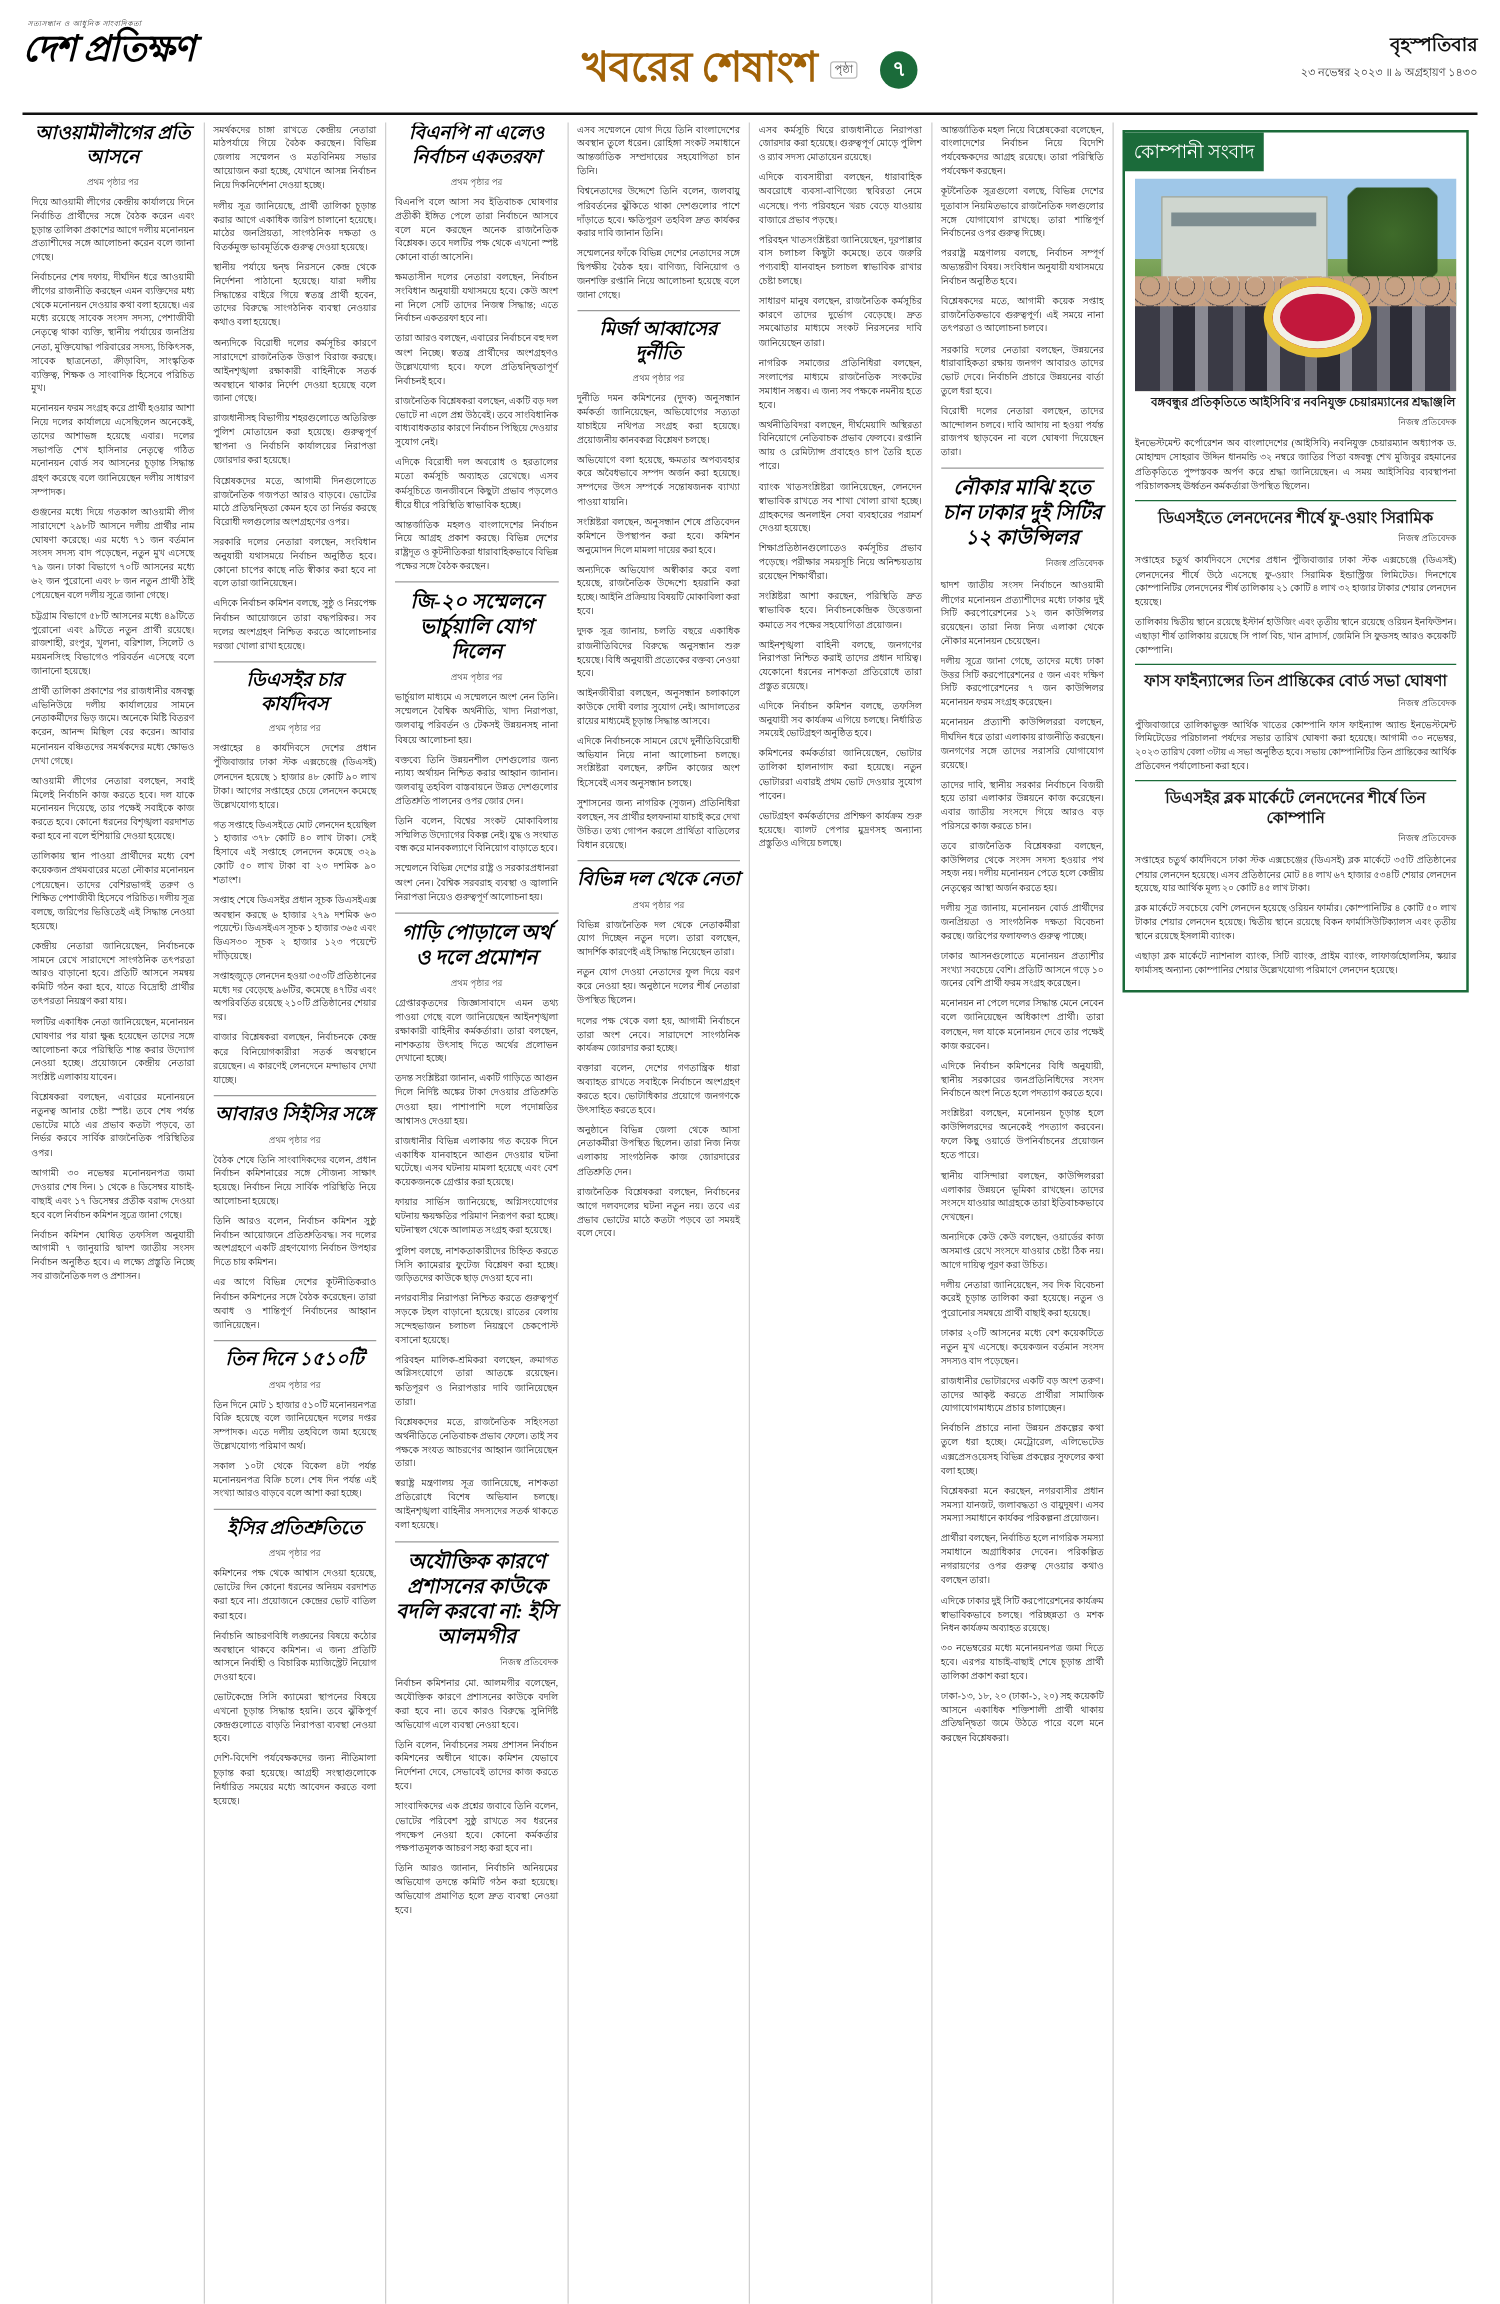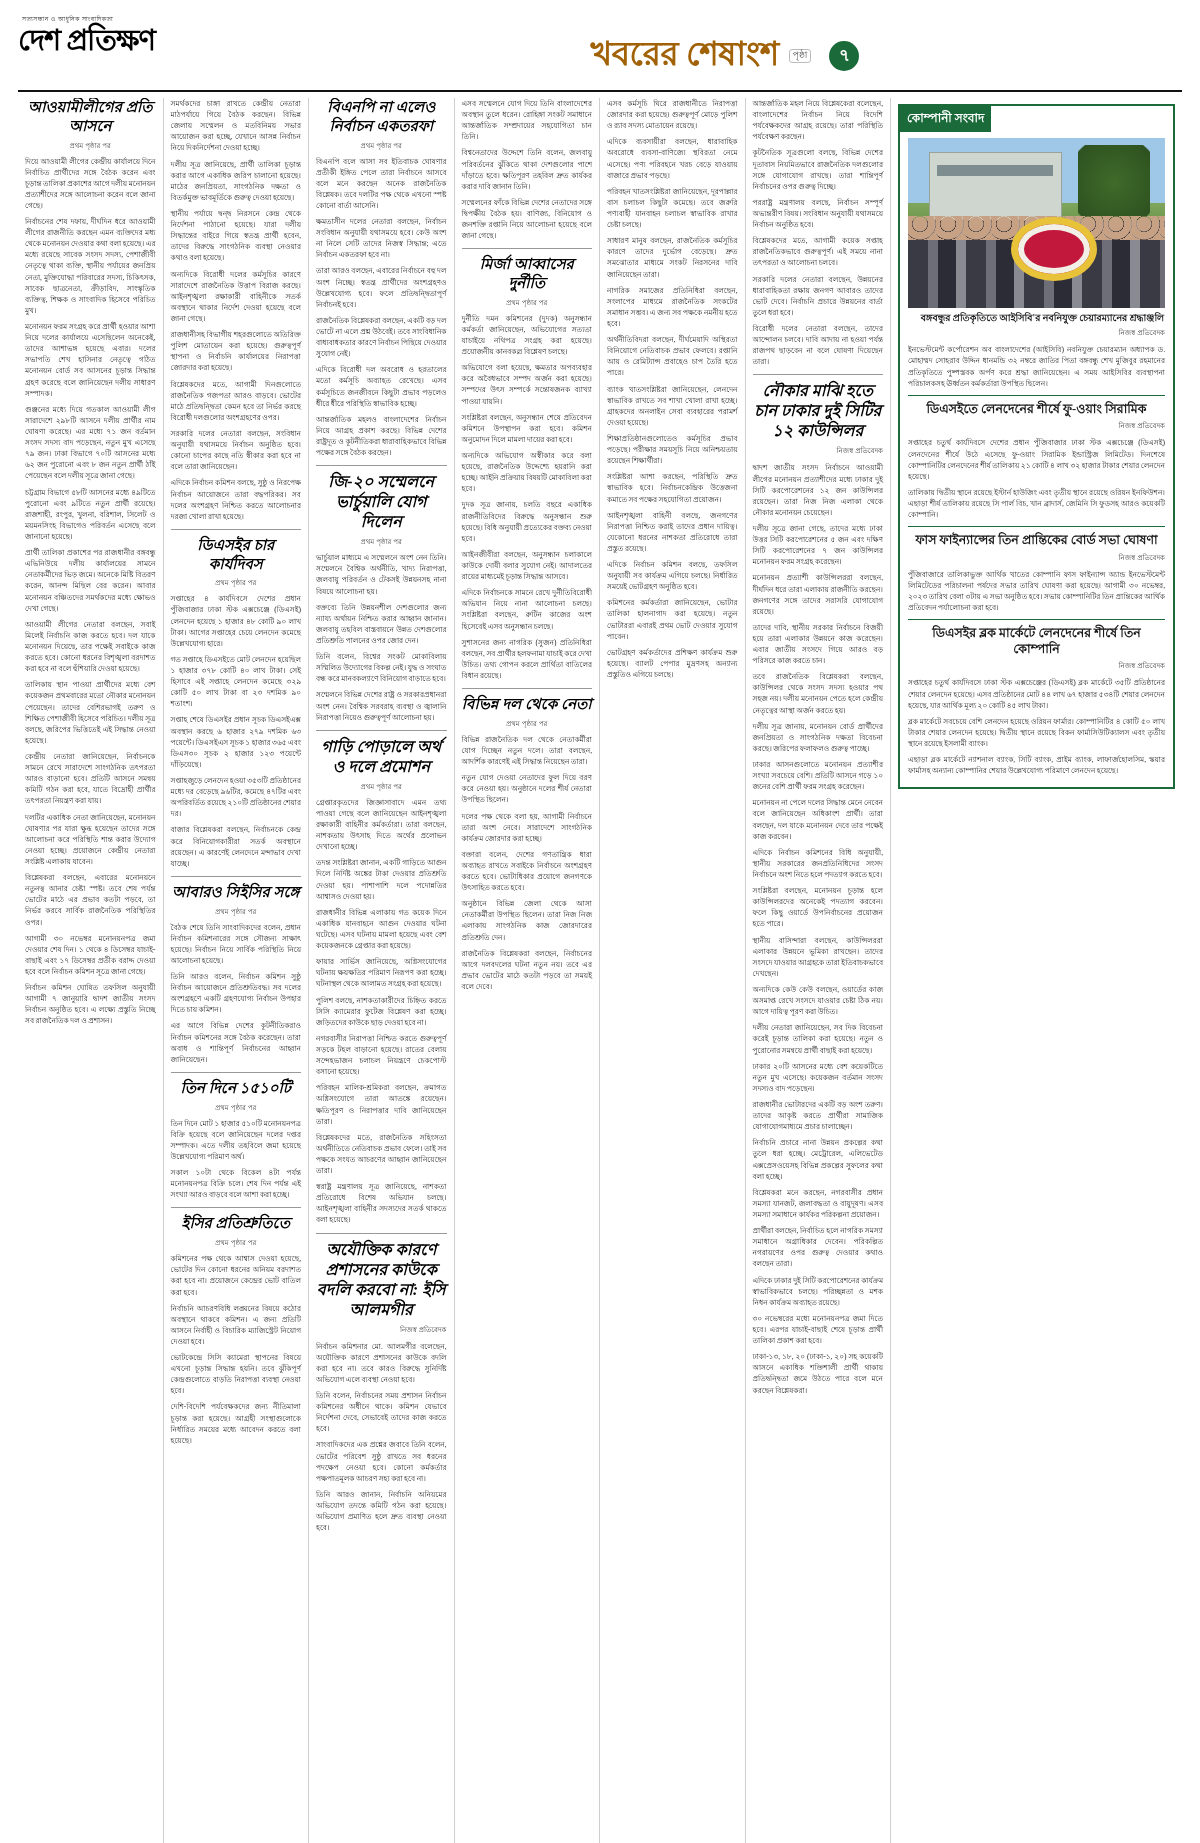--- a/index.html
+++ b/index.html
@@ -23,21 +23,21 @@
 
   
   .masthead {
     display: flex;
     align-items: flex-start;
     justify-content: space-between;
     border-bottom: 2px solid #111;
     padding-bottom: 6px;
     margin-bottom: 6px;
   }
-  .logo-block { width: 250px; }
+  .logo-block { width: 250px; font-style: italic; }
   .logo-tag {
     font-size: 6px; letter-spacing: .5px; color: #333;
     font-family: "Liberation Sans", sans-serif;
     margin-bottom: 1px; padding-left: 4px;
   }
   .logo-name {
     font-size: 29px; font-weight: bold; line-height: 1;
     color: #000; letter-spacing: -1px;
     font-family: "Liberation Serif", serif;
   }
@@ -111,21 +111,21 @@
 
   
   .company-box {
     border: 2px solid #1b6b3a;
     margin-top: 6px;
     padding: 0 0 6px 0;
     background: #fff;
   }
   .company-header {
     background: #1b6b3a; color: #fff;
-    font-size: 12px; font-weight: bold;
+    font-size: 15px; font-weight: normal;
     padding: 3px 7px;
     display: inline-block;
     margin: 0;
   }
   .company-inner { padding: 6px 8px 0 8px; }
   .photo {
     width: 100%; height: 170px;
     background: linear-gradient(#9fc7e8 0%, #9fc7e8 38%, #7fa65c 38%, #5d8a3f 60%, #cfc8b5 60%, #bdb5a2 100%);
     position: relative; overflow: hidden;
     margin-bottom: 4px;
@@ -186,20 +186,24 @@
     <div class="logo-block">
       <div class="logo-tag">সত্যসন্ধান ও আধুনিক সাংবাদিকতা</div>
       <div class="logo-name">দেশ প্রতিক্ষণ</div>
     </div>
     <div class="center-head">
       <div class="section-title">খবরের শেষাংশ</div>
       <div class="page-badge">
         <div class="badge-side">পৃষ্ঠা</div>
         <div class="badge-circle">৭</div>
       </div>
+    </div>
+    <div class="date-block">
+      <div class="date-day">বৃহস্পতিবার</div>
+      <div class="date-full">২৩ নভেম্বর ২০২৩ ॥ ৯ অগ্রহায়ণ ১৪৩০</div>
     </div>
   </div>
 
   <div class="columns" id="columns">
       <div class="col">
         <h2 class="headline">আওয়ামীলীগের প্রতি আসনে</h2>
         <div class="cont">প্রথম পৃষ্ঠার পর</div>
         <p class="body">দিয়ে আওয়ামী লীগের কেন্দ্রীয় কার্যালয়ে দিনে নির্বাচিত প্রার্থীদের সঙ্গে বৈঠক করেন এবং চূড়ান্ত তালিকা প্রকাশের আগে দলীয় মনোনয়ন প্রত্যাশীদের সঙ্গে আলোচনা করেন বলে জানা গেছে।</p>
         <p class="body">নির্বাচনের শেষ দফায়, দীর্ঘদিন ধরে আওয়ামী লীগের রাজনীতি করছেন এমন ব্যক্তিদের মধ্য থেকে মনোনয়ন দেওয়ার কথা বলা হয়েছে। এর মধ্যে রয়েছে সাবেক সংসদ সদস্য, পেশাজীবী নেতৃত্বে থাকা ব্যক্তি, স্থানীয় পর্যায়ের জনপ্রিয় নেতা, মুক্তিযোদ্ধা পরিবারের সদস্য, চিকিৎসক, সাবেক ছাত্রনেতা, ক্রীড়াবিদ, সাংস্কৃতিক ব্যক্তিত্ব, শিক্ষক ও সাংবাদিক হিসেবে পরিচিত মুখ।</p>
         <p class="body">মনোনয়ন ফরম সংগ্রহ করে প্রার্থী হওয়ার আশা নিয়ে দলের কার্যালয়ে এসেছিলেন অনেকেই, তাদের আশাভঙ্গ হয়েছে এবার। দলের সভাপতি শেখ হাসিনার নেতৃত্বে গঠিত মনোনয়ন বোর্ড সব আসনের চূড়ান্ত সিদ্ধান্ত গ্রহণ করেছে বলে জানিয়েছেন দলীয় সাধারণ সম্পাদক।</p>

